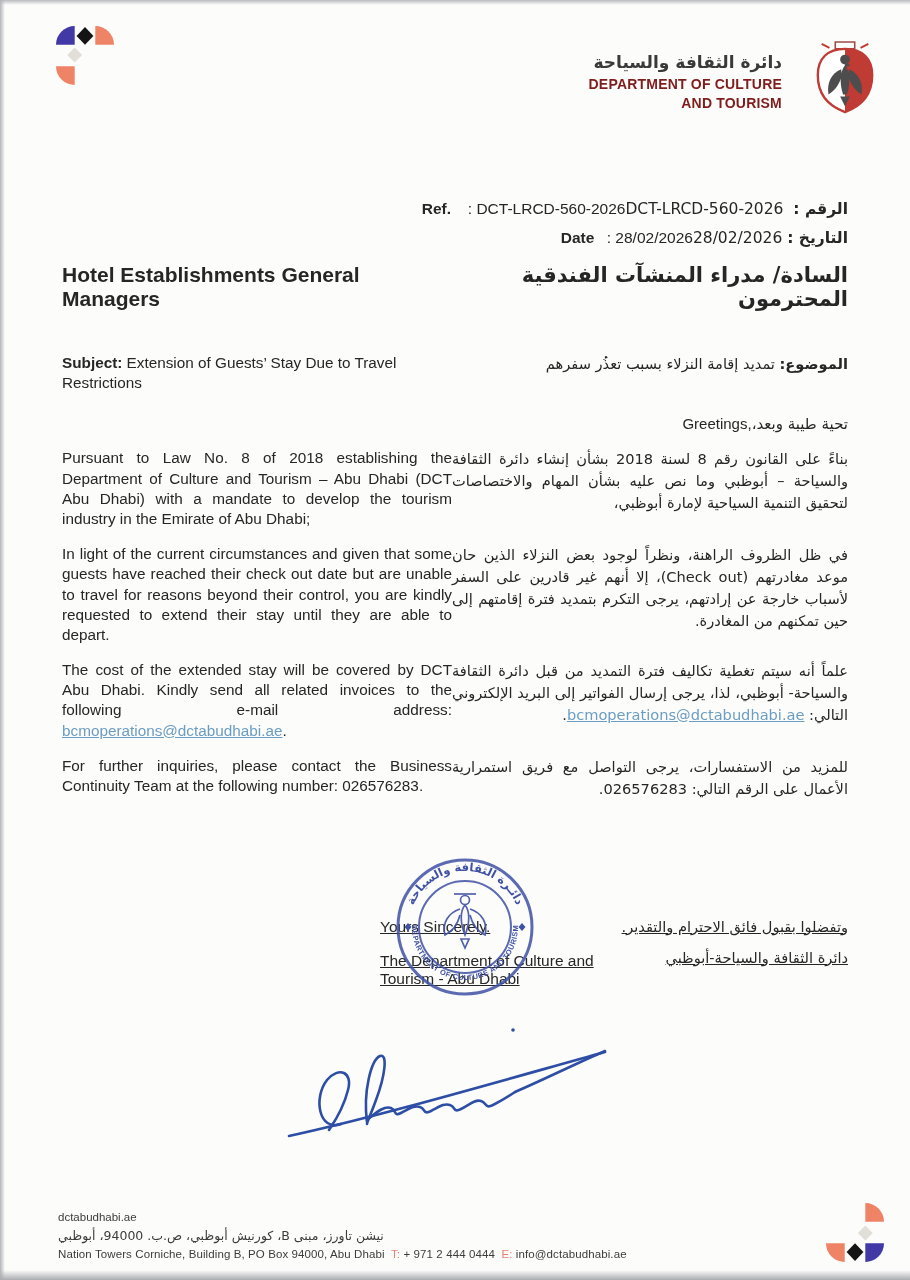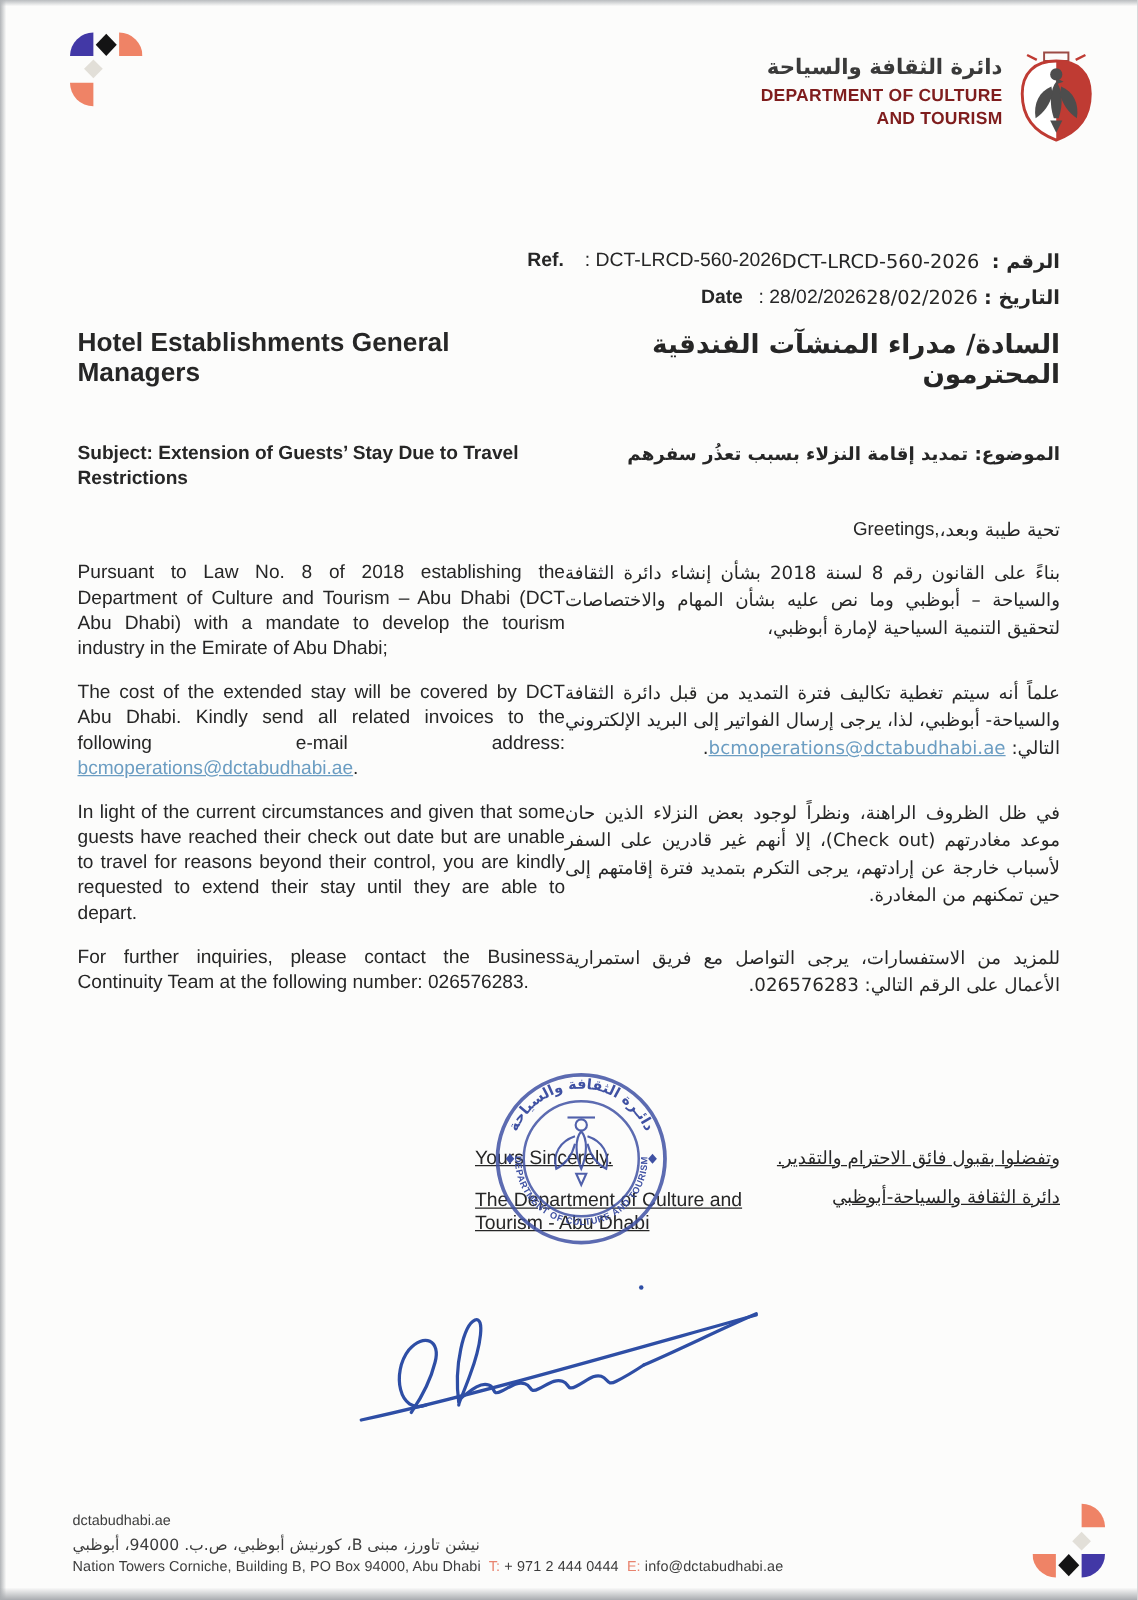--- a/index.html
+++ b/index.html
@@ -8,34 +8,34 @@
     position:relative; width:910px; height:1280px; margin:0 auto;
     background:#fcfcfb; color:#262626; overflow:hidden;
   }
   .edge { position:absolute; pointer-events:none; }
   .edge-top { top:0; left:0; right:0; height:5px; background:linear-gradient(to bottom,#b9bcbf,rgba(255,255,255,0)); }
   .edge-left { top:0; left:0; bottom:0; width:5px; background:linear-gradient(to right,#b2b5b8,rgba(255,255,255,0)); }
   .edge-bottom { bottom:0; left:0; right:0; height:10px; background:linear-gradient(to top,#a9acb0,rgba(255,255,255,0)); }
 
   .header { display:flex; justify-content:space-between; align-items:flex-start;
             height:108px; box-sizing:border-box; padding:24px 30px 0 56px; }
-  .brand { display:flex; gap:8px; align-items:flex-start; margin-top:12px; }
+  .brand { display:flex; gap:28px; align-items:center; margin-top:12px; }
   .brand-text { text-align:right; margin-top:8px; }
   .brand-ar { font-size:17px; font-weight:600; color:#3a3a3a; font-family:"DejaVu Sans",sans-serif; }
   .brand-en { font-size:14px; font-weight:bold; color:#7f1d1d; line-height:1.3; letter-spacing:.2px; margin-top:3px; }
 
   .content { padding:0 62px; }
   .row { display:flex; justify-content:flex-end; }
   .meta { margin-top:92px; font-size:15.5px; }
   .meta .row { margin-bottom:11px; }
   .meta-label { display:inline-block; width:46px; font-weight:bold; }
   .ar { direction:rtl; font-family:"DejaVu Sans","Liberation Sans",sans-serif; }
   .meta-ar b { font-weight:bold; }
   .addressee { margin-top:16px; font-weight:bold; font-size:21px; }
-  .subject { margin-top:42px; font-size:15.3px;font-weight:bold; }
+  .subject { margin-top:42px; font-size:15.3px; }
   .subject .col-en, .greeting .col-en { text-align:left; }
   .greeting { margin-top:22px; font-size:15px; }
 
   .col-en { width:392px; font-size:15.3px; line-height:1.32; text-align:justify; }
   .col-ar { width:398px; font-size:14.6px; line-height:1.5; text-align:justify; direction:rtl;
             font-family:"DejaVu Sans","Liberation Sans",sans-serif; }
   .para { margin-top:15px; }
 
   a.email-link { color:#6b9dc2; text-decoration:underline; }
 
@@ -134,31 +134,31 @@
       <span>Greetings,</span>
       <span class="ar">تحية طيبة وبعد،</span>
     </div>
 
     <div class="row para">
       <div class="col-en">Pursuant to Law No. 8 of 2018 establishing the Department of Culture and Tourism – Abu Dhabi (DCT Abu Dhabi) with a mandate to develop the tourism industry in the Emirate of Abu Dhabi;</div>
       <div class="col-ar">بناءً على القانون رقم 8 لسنة 2018 بشأن إنشاء دائرة الثقافة والسياحة – أبوظبي وما نص عليه بشأن المهام والاختصاصات لتحقيق التنمية السياحية لإمارة أبوظبي،</div>
     </div>
 
     <div class="row para">
+      <div class="col-en">In light of the current circumstances and given that some guests have reached their check out date but are unable to travel for reasons beyond their control, you are kindly requested to extend their stay until they are able to depart.</div>
+      <div class="col-ar">في ظل الظروف الراهنة، ونظراً لوجود بعض النزلاء الذين حان موعد مغادرتهم (Check out)، إلا أنهم غير قادرين على السفر لأسباب خارجة عن إرادتهم، يرجى التكرم بتمديد فترة إقامتهم إلى حين تمكنهم من المغادرة.</div>
+    </div>
+
+    <div class="row para">
       <div class="col-en">
         <span>The cost of the extended stay will be covered by DCT Abu Dhabi. Kindly send all related invoices to the following e-mail address: </span><a class="email-link" href="#">bcmoperations@dctabudhabi.ae</a><span>.</span>
       </div>
       <div class="col-ar">
         <span>علماً أنه سيتم تغطية تكاليف فترة التمديد من قبل دائرة الثقافة والسياحة- أبوظبي، لذا، يرجى إرسال الفواتير إلى البريد الإلكتروني التالي: </span><a class="email-link" href="#" dir="ltr">bcmoperations@dctabudhabi.ae</a><span>.</span>
       </div>
-    </div>
-
-    <div class="row para">
-      <div class="col-en">In light of the current circumstances and given that some guests have reached their check out date but are unable to travel for reasons beyond their control, you are kindly requested to extend their stay until they are able to depart.</div>
-      <div class="col-ar">في ظل الظروف الراهنة، ونظراً لوجود بعض النزلاء الذين حان موعد مغادرتهم (Check out)، إلا أنهم غير قادرين على السفر لأسباب خارجة عن إرادتهم، يرجى التكرم بتمديد فترة إقامتهم إلى حين تمكنهم من المغادرة.</div>
     </div>
 
     <div class="row para">
       <div class="col-en">For further inquiries, please contact the Business Continuity Team at the following number: 026576283.</div>
       <div class="col-ar">للمزيد من الاستفسارات، يرجى التواصل مع فريق استمرارية الأعمال على الرقم التالي: 026576283.</div>
     </div>
 
     <div class="row closing">
       <div class="closing-en">
         <div class="sincerely">Yours Sincerely.</div>

